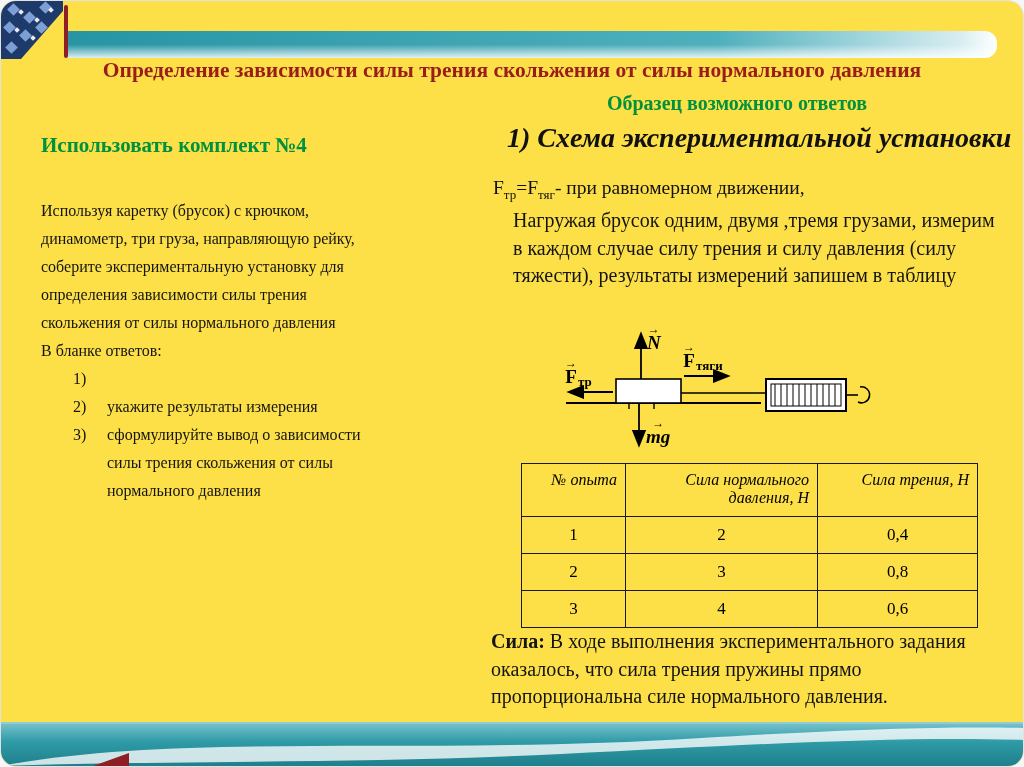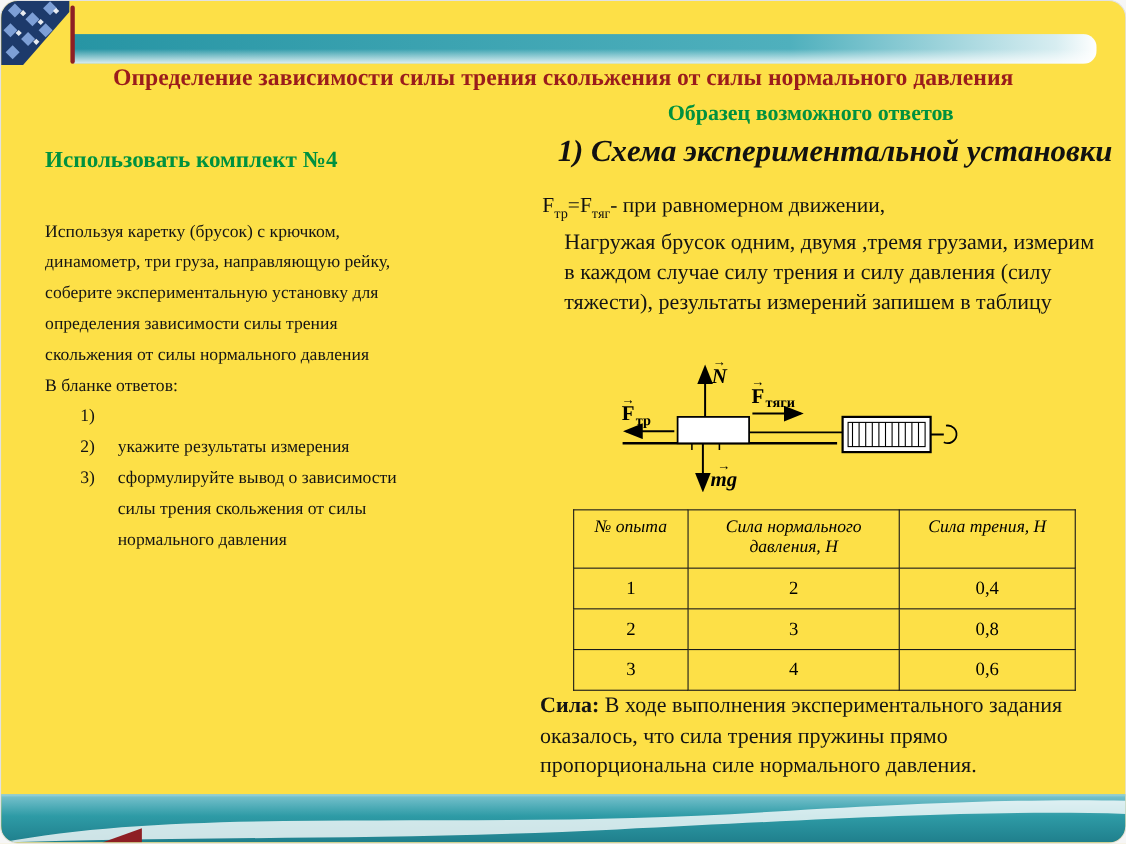--- a/index.html
+++ b/index.html
@@ -42,21 +42,21 @@
   .dlabel{position:absolute;display:flex;align-items:flex-end;gap:1px;color:#000;line-height:1;}
   .fstack{display:inline-flex;flex-direction:column;align-items:center;}
   .vec{display:block;font-size:12px;line-height:7px;text-align:center;font-weight:bold;}
   .sym{display:block;font-weight:bold;font-size:19px;line-height:1;}
   .it{font-style:italic;}
   .dsub{font-size:13px;font-weight:bold;position:relative;bottom:-2px;}
 
   
   .dtable{position:absolute;left:520px;top:462px;border-collapse:collapse;table-layout:fixed;}
   .dtable th,.dtable td{border:1.6px solid #1a1a1a;}
-  .dtable th{font-weight:normal;font-style:italic;font-size:16px;text-align:center;
+  .dtable th{font-weight:normal;font-style:italic;font-size:16px;text-align:right;
     vertical-align:top;padding:7px 8px;height:38px;}
   .dtable td{font-size:17px;text-align:center;padding:5px;height:26px;}
 
   .conclusion{position:absolute;left:490px;top:627px;width:508px;font-size:20px;line-height:27.5px;color:#141414;}
   .conclusion .b{font-weight:bold;}
 </style>
 </head>
 <body>
 
 <div class="slide">

